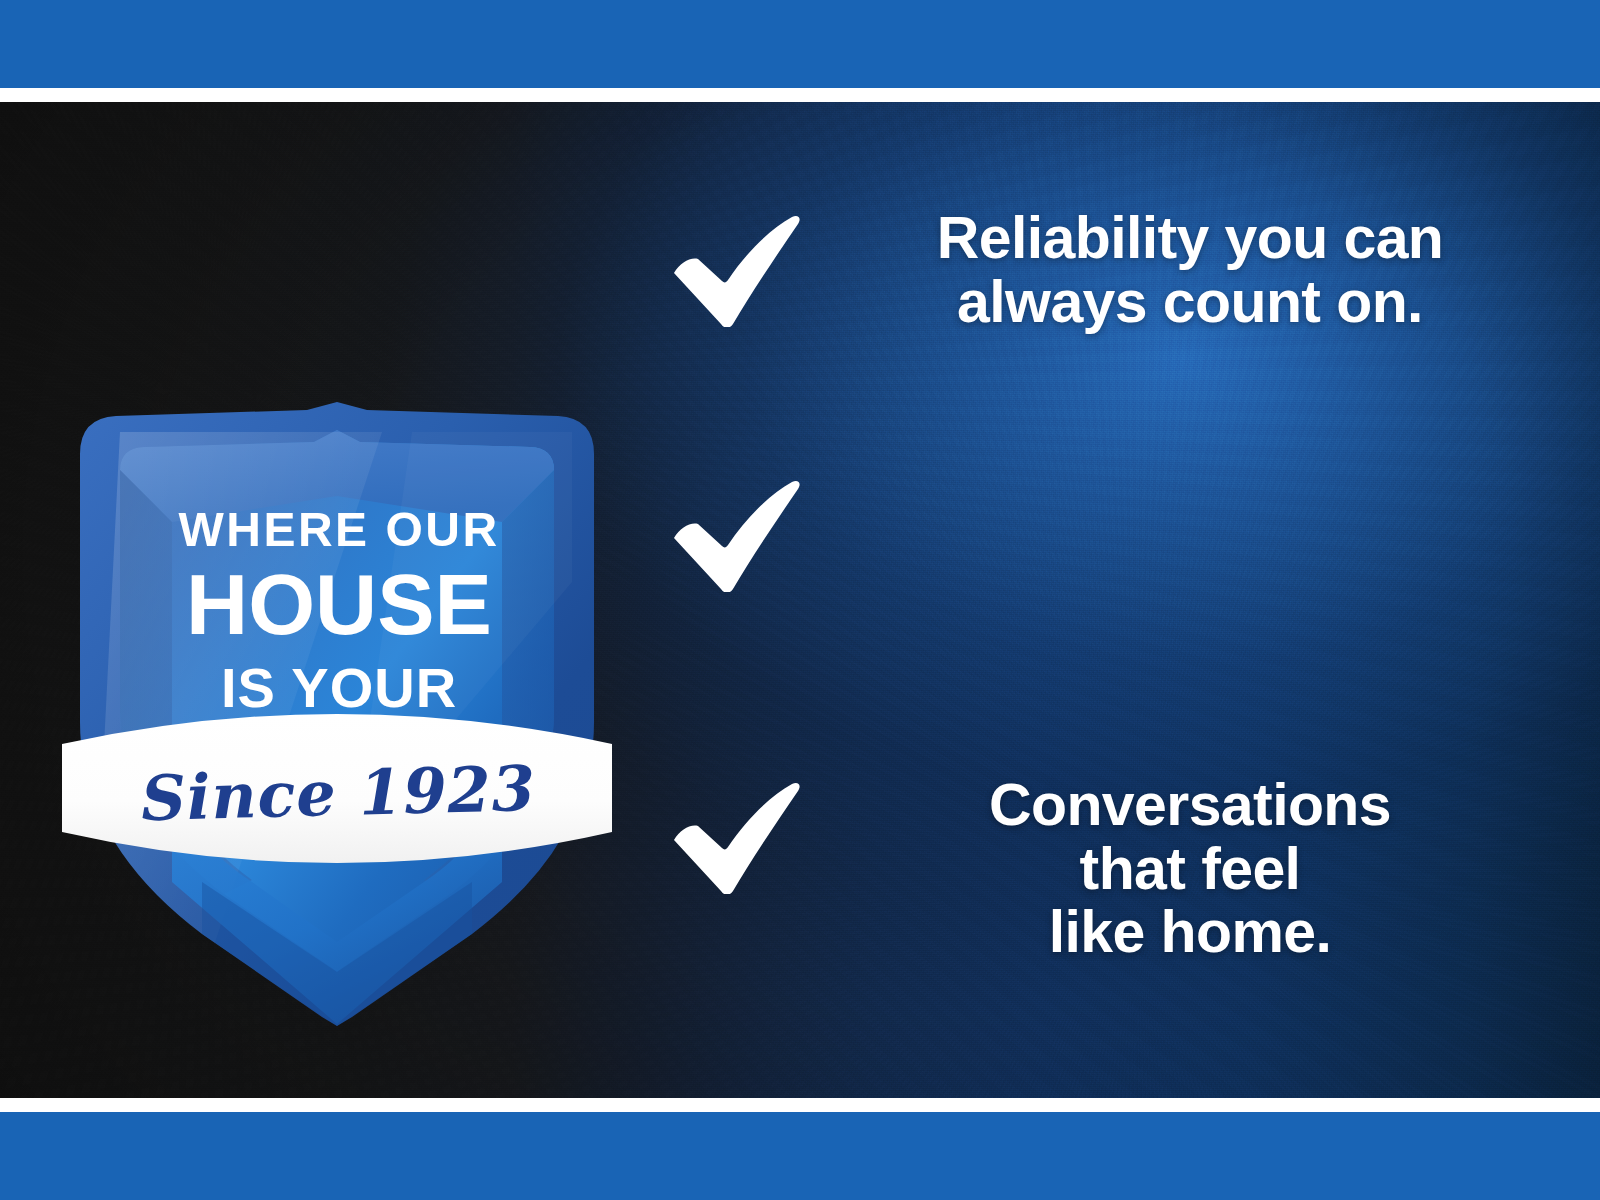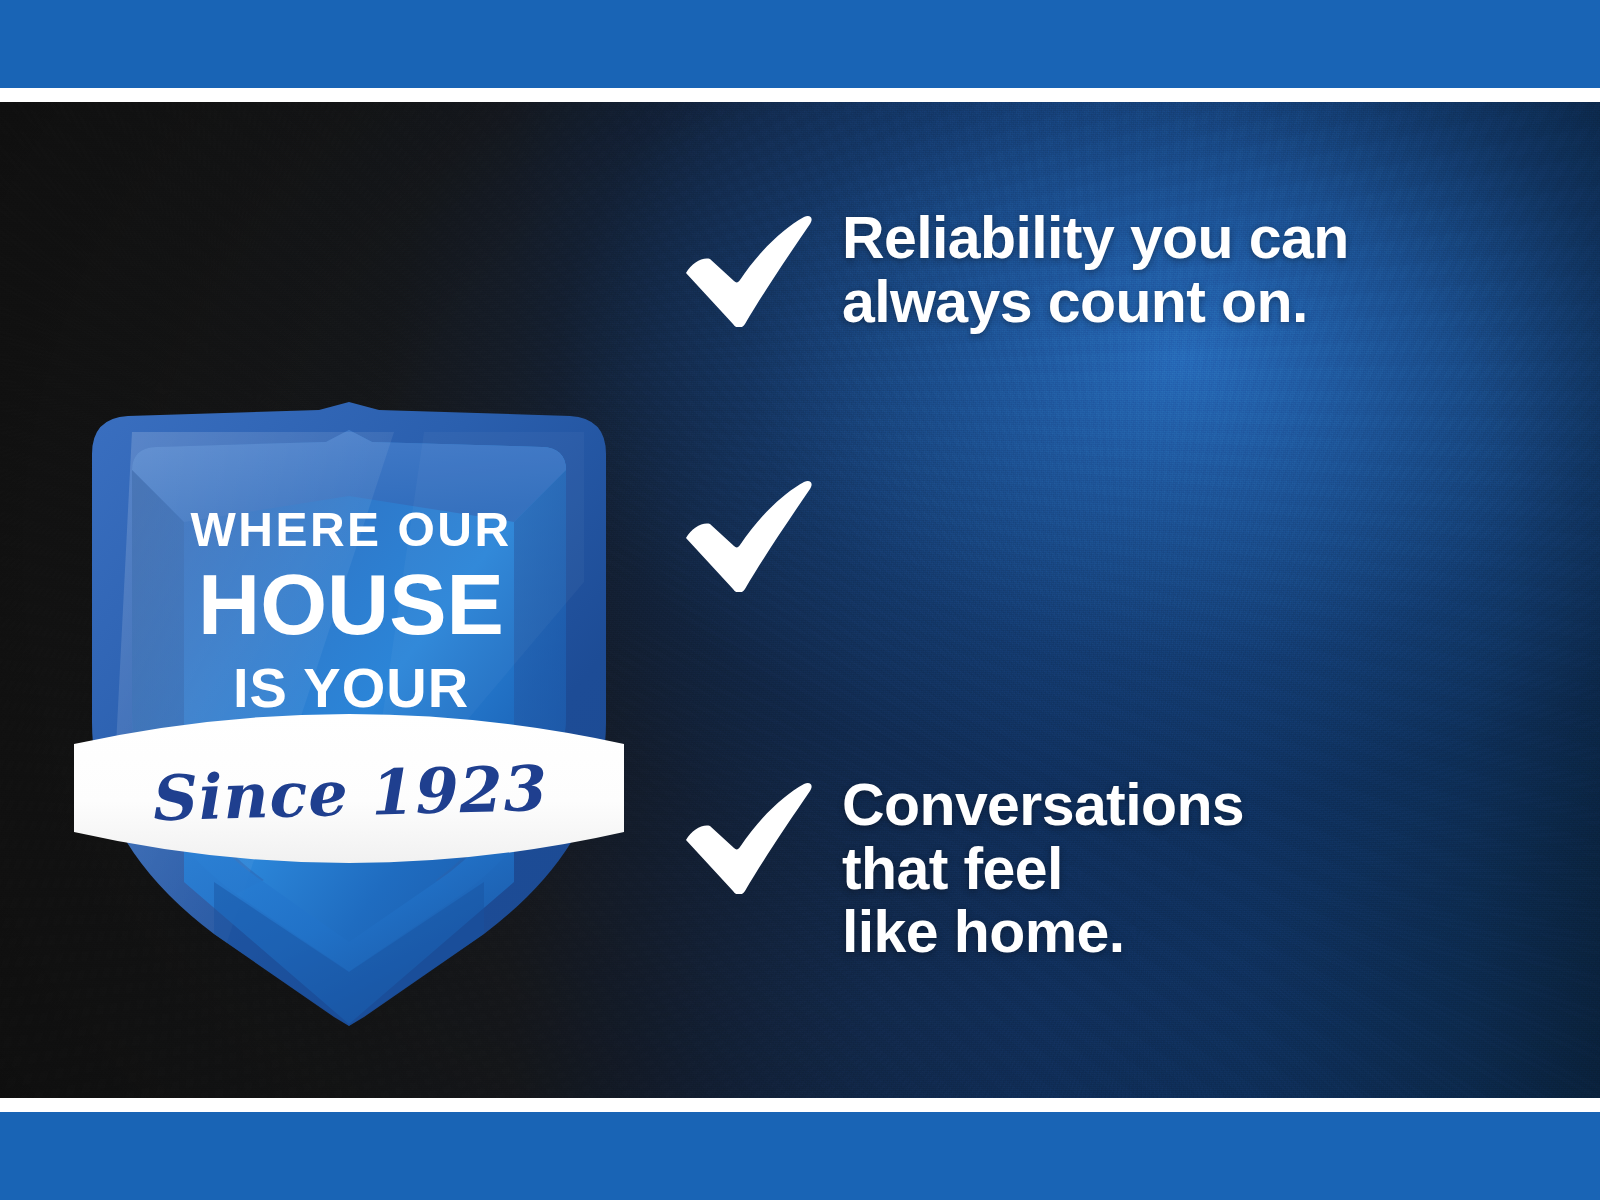--- a/index.html
+++ b/index.html
@@ -92,21 +92,21 @@
     opacity:0.22;
     background-image:
       repeating-conic-gradient(from 0deg at 13% 29%, rgba(255,255,255,0.05) 0 0.6deg, rgba(0,0,0,0.05) 0.6deg 1.2deg),
       repeating-conic-gradient(from 0deg at 71% 77%, rgba(255,255,255,0.04) 0 0.5deg, rgba(0,0,0,0.04) 0.5deg 1deg);
     mix-blend-mode:overlay;
   }
 
   
   #logo {
     position:absolute;
-    left:64px; top:180px;
+    left:52px; top:180px;
     width:570px; height:740px;
   }
   #logo svg { display:block; width:570px; height:740px; overflow:visible; }
 
   .shield-line {
     fill:#ffffff;
     font-family:"Liberation Sans Narrow","Liberation Sans", sans-serif;
     font-weight:bold;
     text-anchor:middle;
     letter-spacing:0.5px;
@@ -126,23 +126,24 @@
   }
 
   
   #bullets {
     position:absolute;
     left:670px; top:0px;
     width:880px; height:996px;
   }
   .bullet {
     position:absolute;
-    left:12px; width:880px;
+    left:0; width:880px;
     display:flex;
     align-items:flex-start;
+    text-align:center;
   }
   .bullet.b0 { top:105px; }
   .bullet.b1 { top:370px; }
   .bullet.b2 { top:672px; }
 
   .check-wrap {
     flex:0 0 auto;
     width:160px;
     padding-top:8px;
   }

